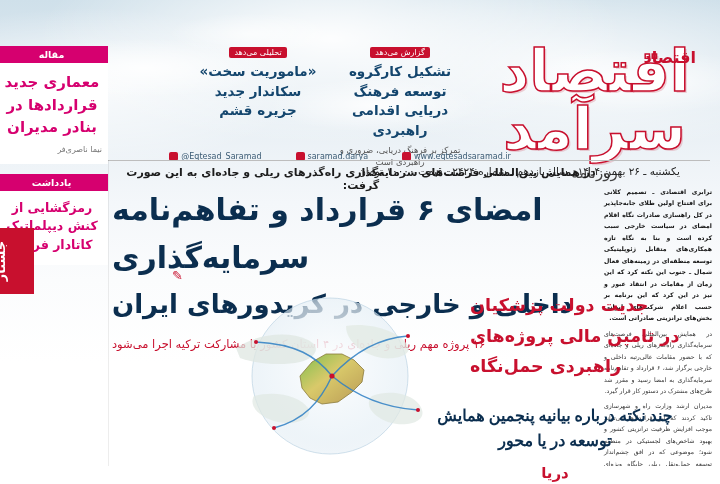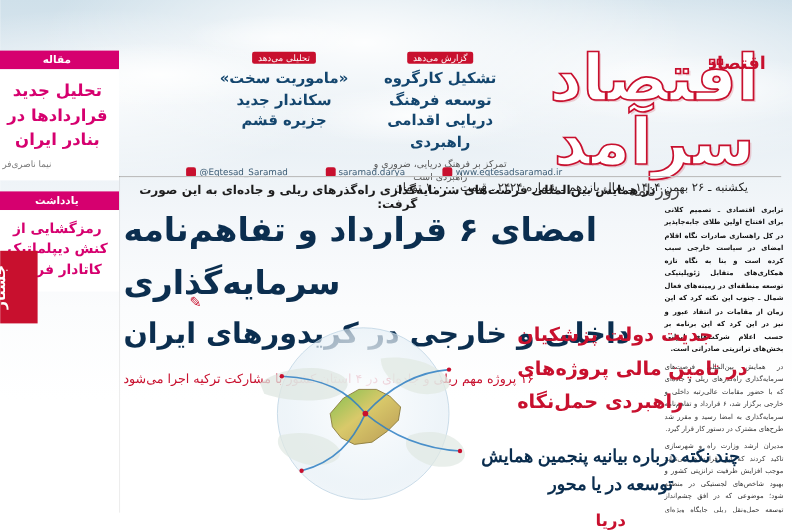--- a/index.html
+++ b/index.html
@@ -82,21 +82,21 @@
   .sb-label{
     background:#d6006f;color:#fff;font-size:9.5px;font-weight:bold;
     padding:3px 0;text-align:center;width:113px;margin-left:0;
   }
   .sb-box{
     background:#ffffff;border:0;padding:8px 6px 10px 6px;width:100px;
   }
   .sb-title{
     color:#d6006f;font-size:15px;font-weight:bold;line-height:1.5;text-align:center;
   }
-  .sb-author{font-size:8px;color:#777;text-align:left;margin-top:6px;}
+  .sb-author{font-size:8px;color:#777;text-align:right;margin-top:6px;}
   .sb-sep{height:10px;}
   .sb-title2{color:#d6006f;font-size:12.5px;font-weight:bold;line-height:1.5;text-align:center;}
   
   .kicker{
     position:absolute;top:166px;right:118px;left:120px;
     text-align:center;font-size:11px;color:#1c1c1c;font-weight:bold;
   }
   .headline{
     position:absolute;top:186px;right:112px;left:112px;text-align:left;
   }
@@ -204,21 +204,21 @@
       </div>
     </div>
 
     <div class="masthead-rule"></div>
     <div class="issue-line">یکشنبه ـ ۲۶ بهمن ۱۴۰۴ ـ سال یازدهم ـ شماره ۲۴۲۴ ـ قیمت ۱۰۰۰۰ تومان</div>
   </div>
 
   <div class="sidebar">
     <div class="sb-label">مقاله</div>
     <div class="sb-box">
-      <div class="sb-title">تحلیل جدید قراردادها در بنادر ایران</div>
+      <div class="sb-title">معماری جدید قراردادها در بنادر مدیران</div>
       <div class="sb-author">نیما ناصری‌فر</div>
     </div>
     <div class="sb-sep"></div>
     <div class="sb-label">یادداشت</div>
     <div class="sb-box">
       <div class="sb-title2">رمزگشایی از کنش دیپلماتیک کاتادار فرآیند</div>
     </div>
   </div>
 
   <div class="shadowline"></div>

